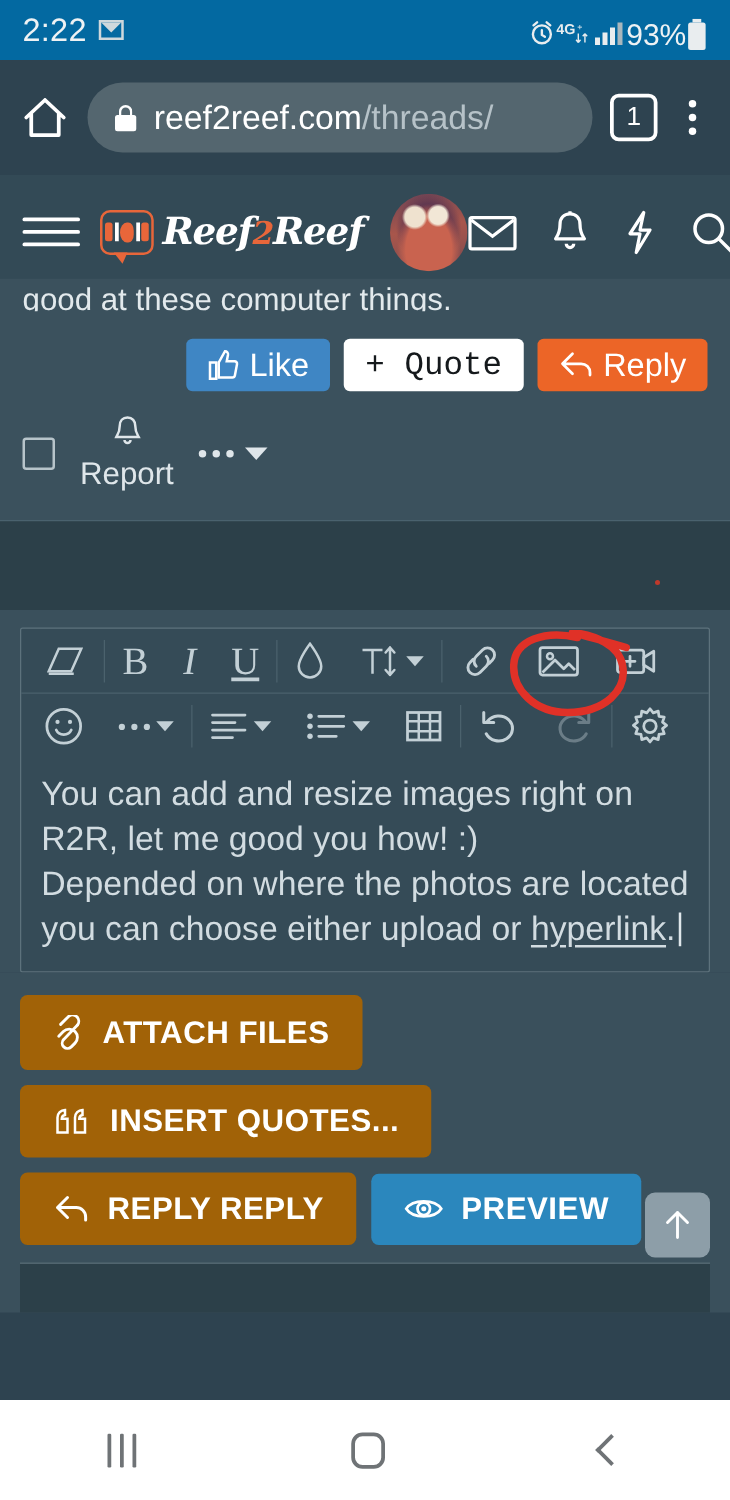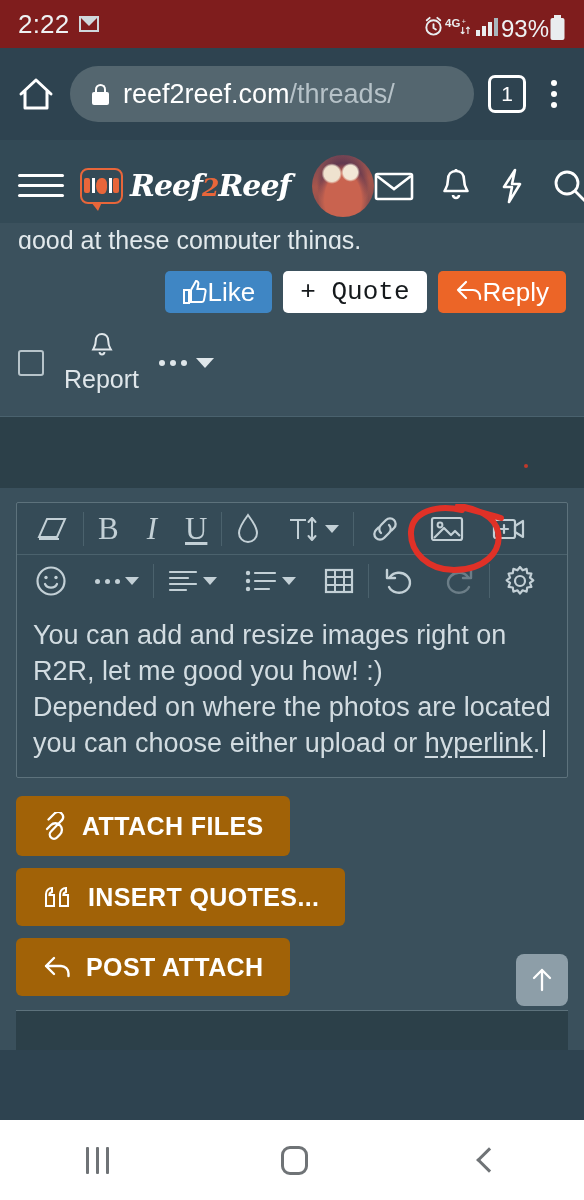--- a/index.html
+++ b/index.html
@@ -6,21 +6,21 @@
   html, body {
     width: 584px; height: 1200px;
     background: #2f4450;
     font-family: "Liberation Sans", sans-serif;
     overflow: hidden;
   }
   .screen { position: relative; width: 584px; height: 1200px; background: #2e4350; }
 
   
   .statusbar {
-    height: 48px; background: #7f1d1d;
+    height: 48px; background: #0369a1;
     display: flex; align-items: center;
     padding: 0 18px; color: #e9edef;
   }
   .sb-clock { font-size: 26px; letter-spacing: .2px; font-weight: 400; color:#eef2f4; }
   .sb-left { display:flex; align-items:center; gap:10px; }
   .sb-right { margin-left: auto; display: flex; align-items: flex-start; gap: 0; margin-top: 10px; }
   .sb-batt { font-size: 24px; color:#eef2f4; }
   .gmail-ico { width:20px; height:16px; border:2px solid #cfd8dc; position:relative; }
   .gmail-ico:before{ content:""; position:absolute; left:0; top:0; width:0;height:0;
     border-left:8px solid transparent;border-right:8px solid transparent;border-top:8px solid #cfd8dc;}
@@ -86,21 +86,21 @@
   .hdr-icons svg { display:block; }
 
   
   .post-area { background: #3b515d; padding: 0 18px; }
   .clipped-text {
     font-size: 25px; color: #e2e9ec; height: 26px; overflow: hidden;
     line-height: 34px; margin-top:-9px; white-space:nowrap;
   }
   .btn-row { display:flex; justify-content:flex-end; gap: 11px; margin-top: 22px; }
   .btn {
-    display:flex; gap:0; border-radius:5px;
+    display:flex; align-items:center; gap:8px; border-radius:5px;
     font-size: 26px; padding: 8px 17px; white-space:nowrap; line-height:1;
   }
   .btn-like { background: #3f86c4; color:#ffffff; }
   .btn-quote { background: #ffffff; color:#15191c; font-weight:500;font-family:Liberation Mono, monospace; }
   .btn-reply { background: #ec6527; color:#ffffff; }
   .meta-row { display:flex; align-items:center; gap: 20px; margin-top: 18px; padding-bottom: 22px;}
   .chkbox { width:26px;height:26px;border:2.5px solid #b7c4ca;border-radius:3px;flex:none;}
   .report { display:flex;align-items:center;gap:7px;font-size:25px;color:#dfe6ea;flex-direction:column;}
   .dots-more { display:flex; align-items:center; gap:9px; }
   .dots-more .d { display:flex; gap:5px; }
@@ -456,21 +456,29 @@
           <path d="M18 22 V10 a6 6 0 016-6 v4 a3.2 3.2 0 00-2.6 3 H26 V22 Z" fill="none" stroke="#ffffff" stroke-width="2"></path>
         </svg>
         <span>INSERT QUOTES...</span>
       </div>
     </div>
     <div class="bottom-row">
       <div class="big-btn">
         <svg width="30" height="26" viewBox="0 0 30 26">
           <path d="M12 4 L4 12 L12 20 M4 12 H19 a7.5 7.5 0 017.5 7.5 v2.5" fill="none" stroke="#ffffff" stroke-width="2.4" stroke-linecap="round" stroke-linejoin="round"></path>
         </svg>
-        <span>POST ATTACH</span>
+        <span>REPLY REPLY</span>
+      </div>
+      <div class="big-btn primary">
+        <svg width="32" height="24" viewBox="0 0 32 24">
+          <path d="M2 12 C7 4 25 4 30 12 C25 20 7 20 2 12 Z" fill="none" stroke="#ffffff" stroke-width="2.2"></path>
+          <circle cx="16" cy="12" r="5" fill="none" stroke="#ffffff" stroke-width="2.2"></circle>
+          <circle cx="16" cy="12" r="2" fill="#ffffff"></circle>
+        </svg>
+        <span>PREVIEW</span>
       </div>
       <div class="totop">
         <svg width="26" height="28" viewBox="0 0 26 28">
           <path d="M13 24 V4 M13 4 L5 12 M13 4 L21 12" fill="none" stroke="#ffffff" stroke-width="2.3" stroke-linecap="round" stroke-linejoin="round"></path>
         </svg>
       </div>
     </div>
     <div class="page-bottom-band"></div>
   </div>
 

